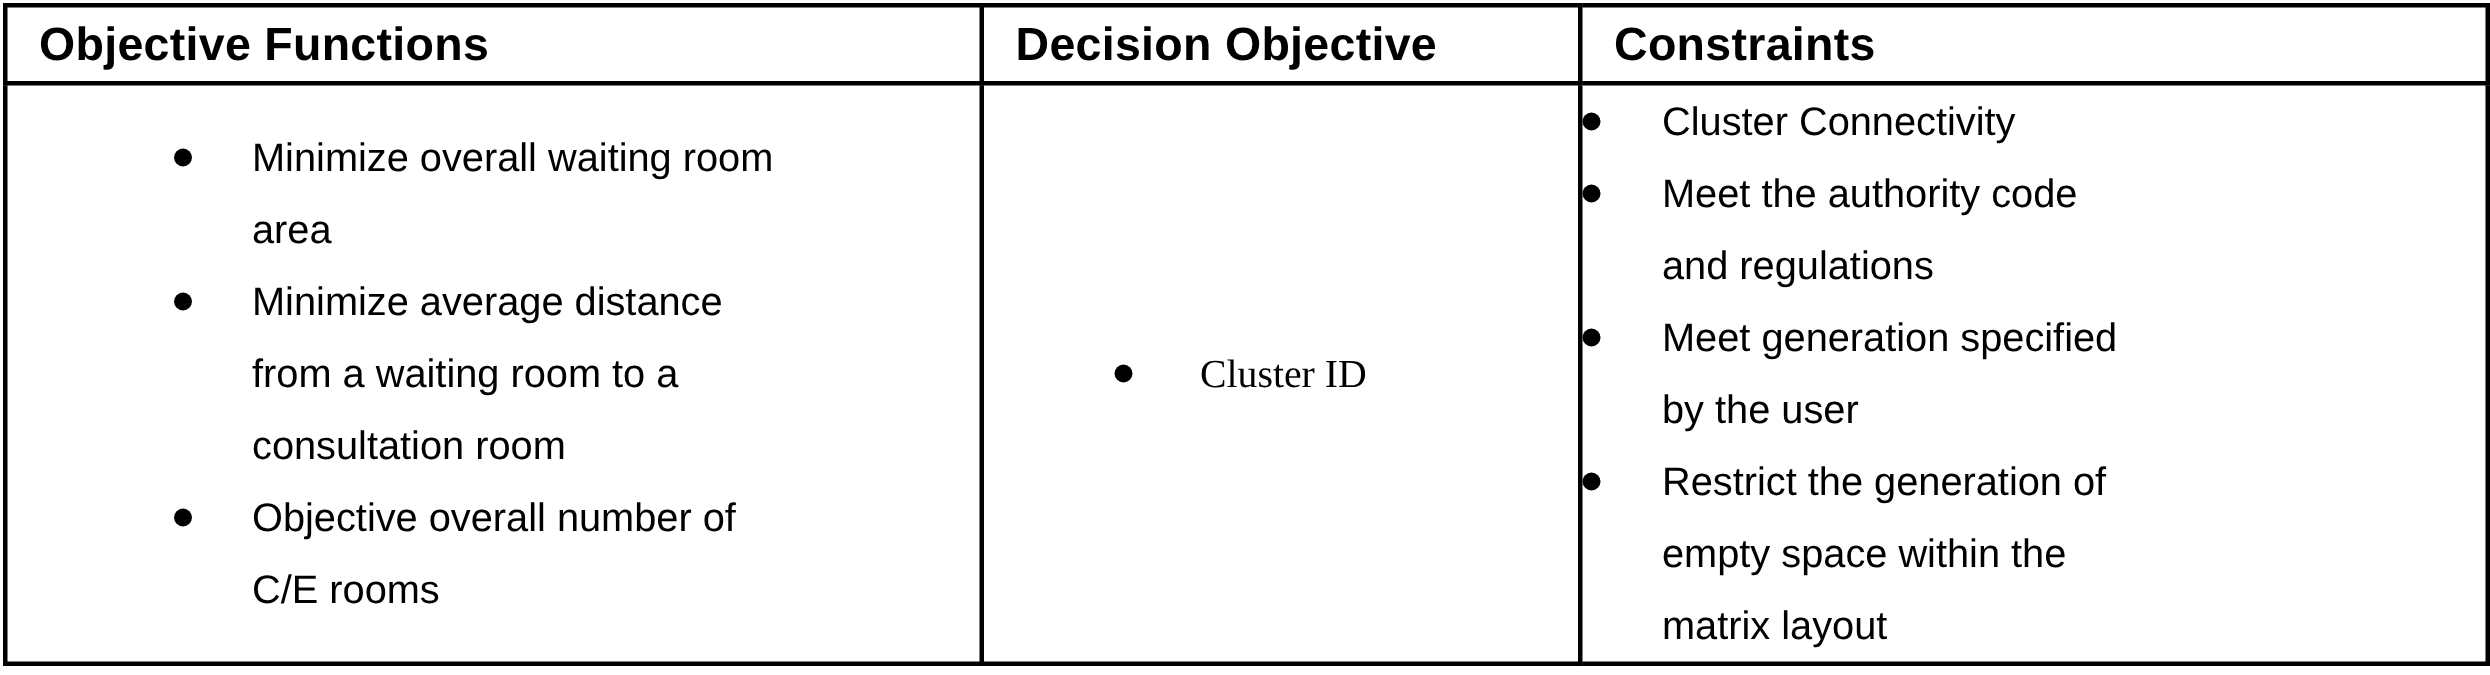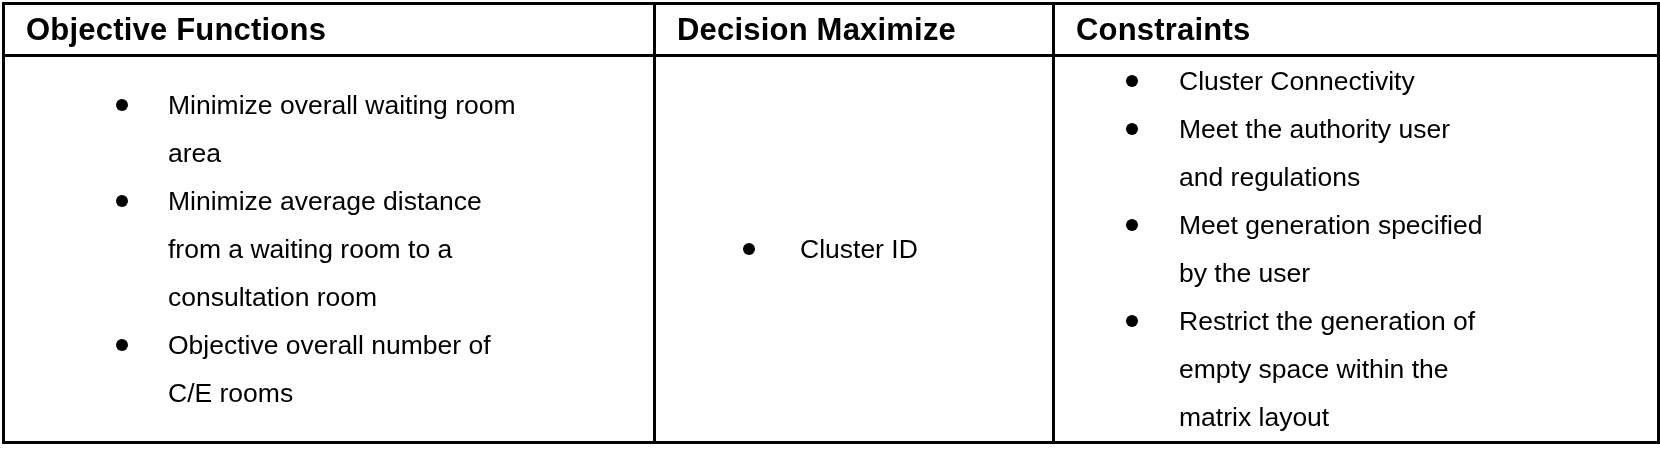--- a/index.html
+++ b/index.html
@@ -56,38 +56,38 @@
     position: absolute;
     left: 0;
     top: 18px;
     width: 12px;
     height: 12px;
     background: #000000;
     border-radius: 50%;
   }
   td.cell-objectives ul.bullet-list { padding-left: 111px; }
   td.cell-objectives ul.bullet-list li { padding-left: 52px; }
-  td.cell-variables ul.bullet-list { padding-left: 87px; }
+  td.cell-variables ul.bullet-list { padding-left: 87px; font-family: Liberation Serif, serif; }
   td.cell-variables ul.bullet-list li { padding-left: 57px; }
-  td.cell-constraints ul.bullet-list { padding-left: 71px; }
+  td.cell-constraints ul.bullet-list { }
   td.cell-constraints ul.bullet-list li { padding-left: 53px; }
 </style>
 </head>
 <body>
 
 <table class="criteria-table">
   <colgroup>
     <col class="c1">
     <col class="c2">
     <col class="c3">
   </colgroup>
   <thead>
     <tr>
       <th>Objective Functions</th>
-      <th>Decision Maximize</th>
+      <th>Decision Objective</th>
       <th>Constraints</th>
     </tr>
   </thead>
   <tbody>
     <tr>
       <td class="cell-objectives">
         <ul class="bullet-list">
             <li>Minimize overall waiting room
 area</li>
             <li>Minimize average distance
@@ -98,21 +98,21 @@
           </ul>
       </td>
       <td class="cell-variables">
         <ul class="bullet-list">
             <li>Cluster ID</li>
           </ul>
       </td>
       <td class="cell-constraints">
         <ul class="bullet-list">
             <li>Cluster Connectivity</li>
-            <li>Meet the authority user
+            <li>Meet the authority code
 and regulations</li>
             <li>Meet generation specified
 by the user</li>
             <li>Restrict the generation of
 empty space within the
 matrix layout</li>
           </ul>
       </td>
     </tr>
   </tbody>

